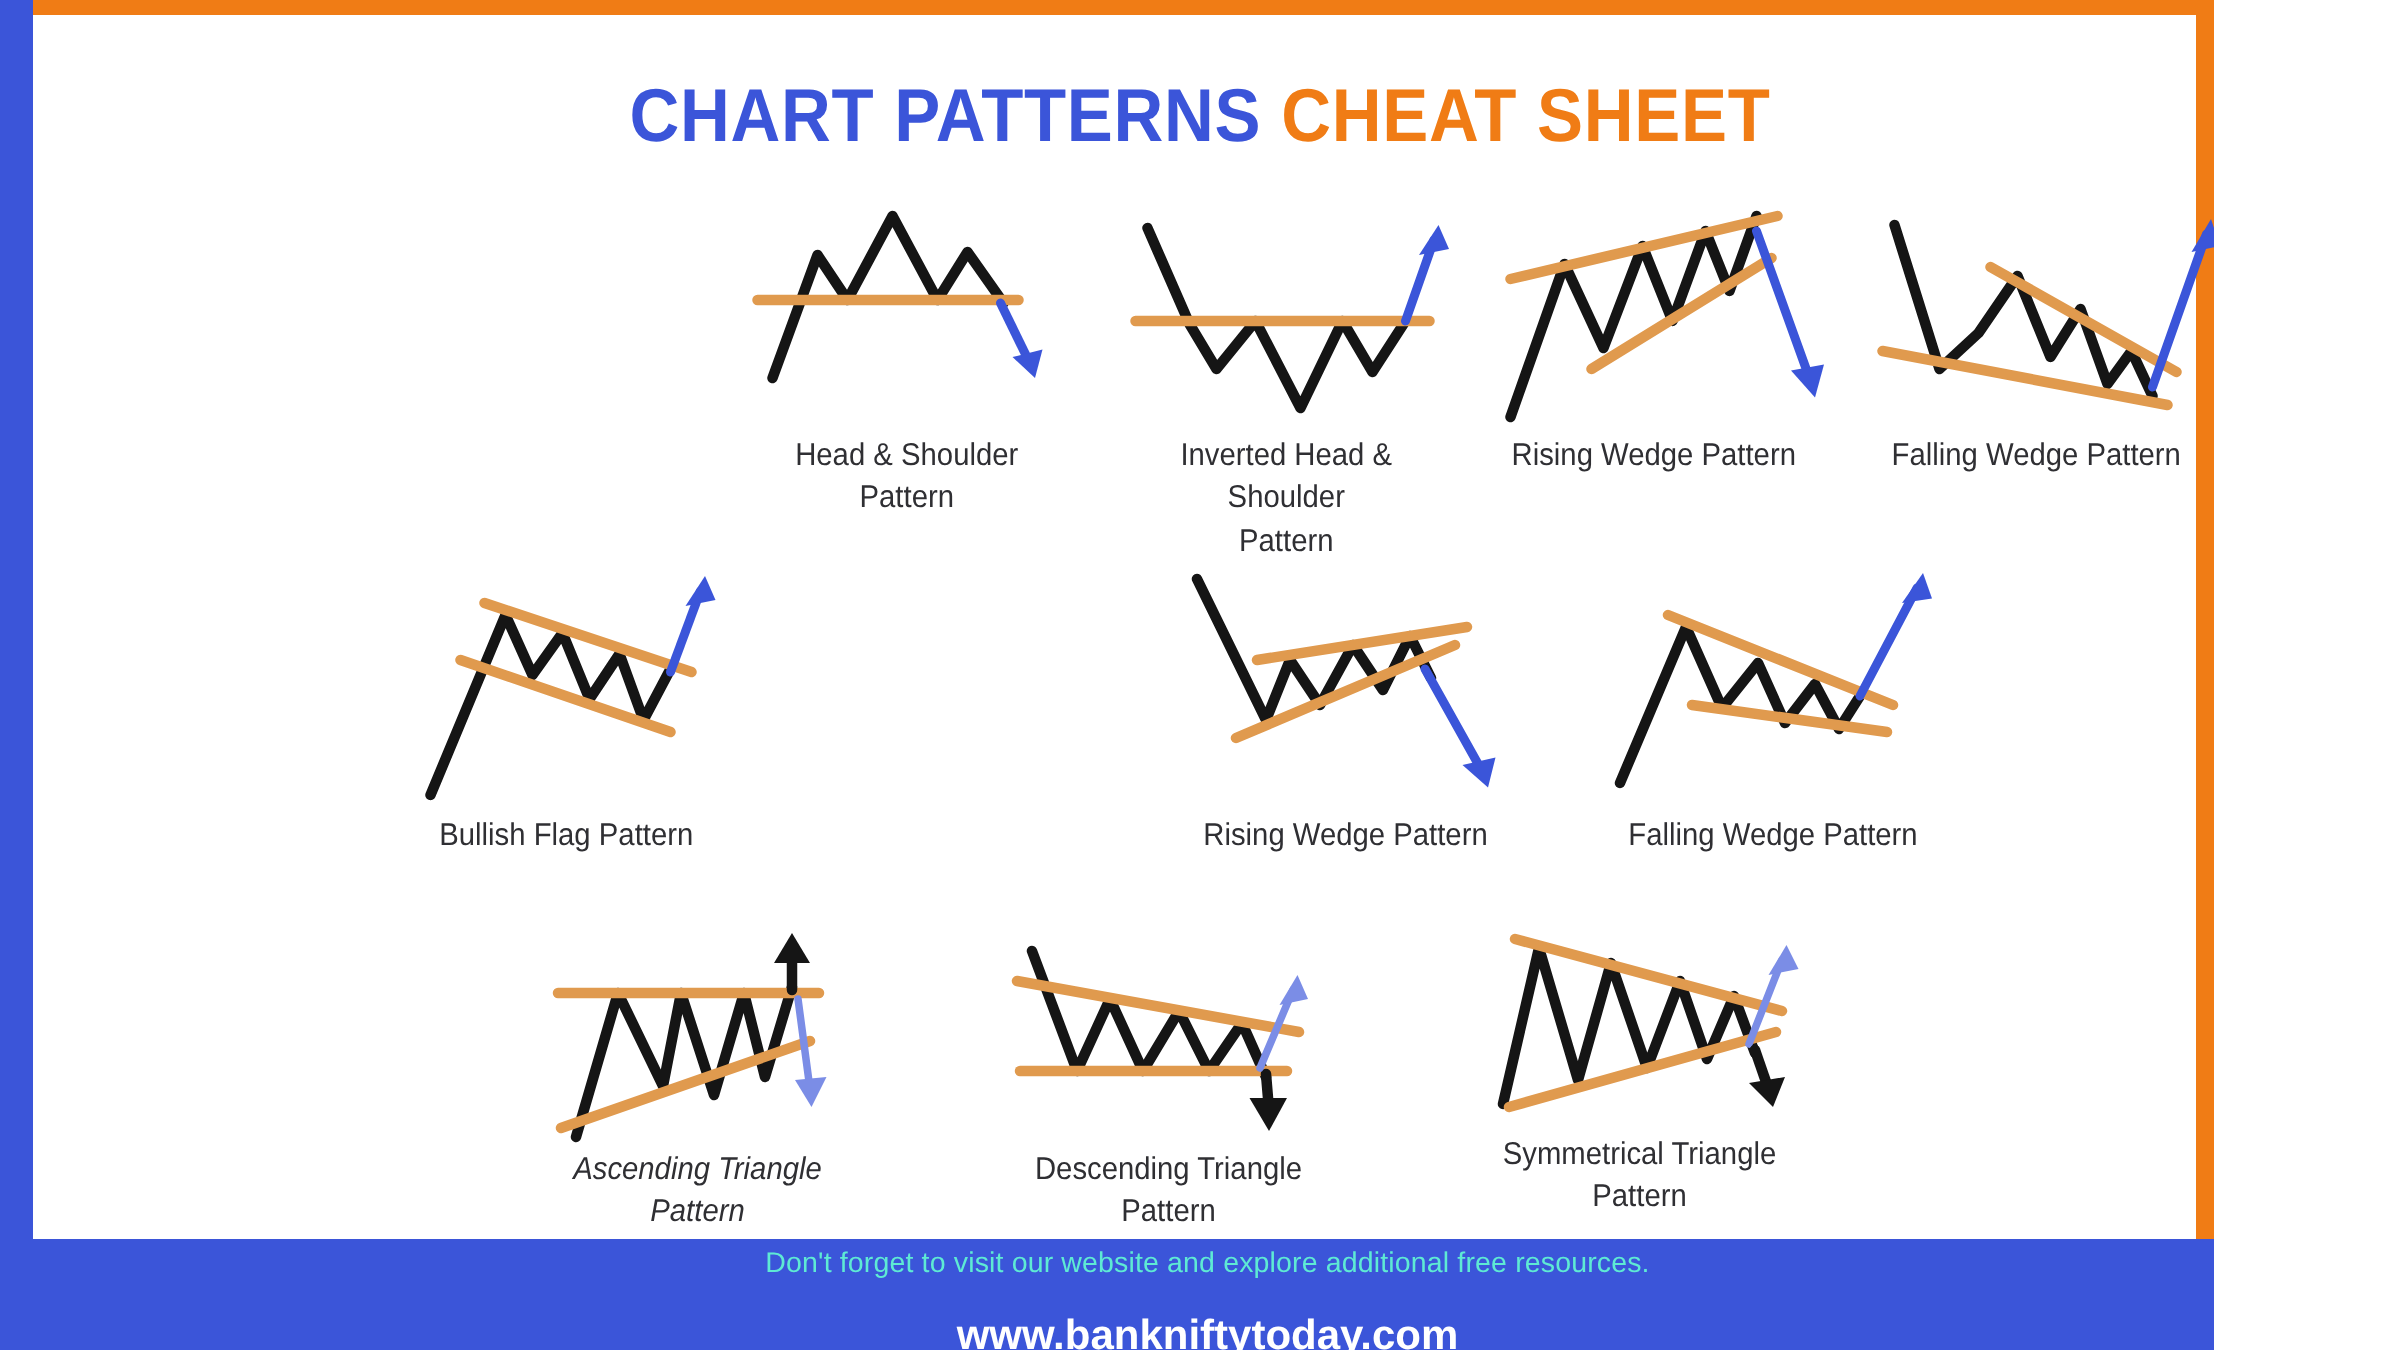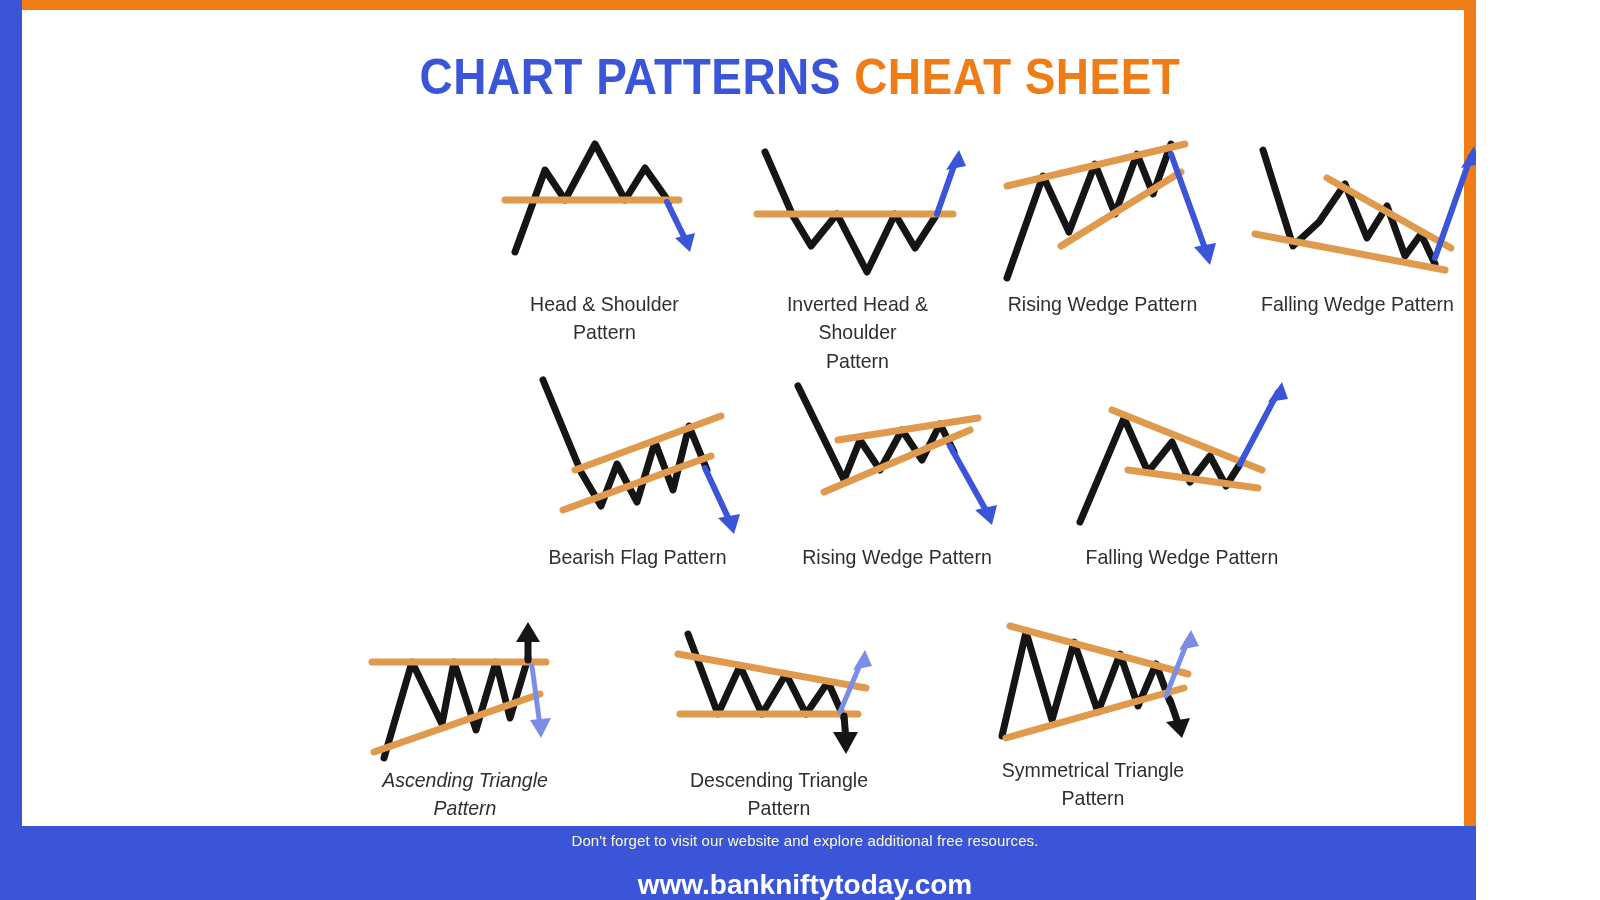--- a/index.html
+++ b/index.html
@@ -37,22 +37,22 @@
   .footer-band {
     position: absolute;
     left: 22px; top: 826px;
     width: 1566px; height: 74px;
     background: #3b55d9;
     text-align: center;
   }
   .footer-note {
     margin: 0;
     padding-top: 6px;
-    font-size: 15px;
-    color: #fef9c3;
+    font-size: 19px;
+    color: #5eead4;
     font-family: "Liberation Sans", sans-serif;
     letter-spacing: .1px;
   }
   .footer-url {
     margin: 14px;
     padding-top: 6px;
     font-size: 28px;
     font-weight: bold;
     color: #ffffff;
     font-family: "Liberation Sans", sans-serif;
@@ -177,31 +177,31 @@
     <svg width="245" height="160" viewBox="0 0 245 160">
       <path class="stroke-price" d="M 28 20 L 58 116 L 84 92 L 110 54 L 132 108 L 152 76 L 170 126 L 186 104 L 200 134"></path>
       <path class="stroke-trend" d="M 92 48 L 216 118"></path>
       <path class="stroke-trend" d="M 20 104 L 210 140"></path>
       <path class="stroke-arrow-blue" d="M 200 128 L 236 26"></path>
       <polygon class="fill-arrow-blue" points="239,16 226,38 245,34"></polygon>
     </svg>
     <p class="card-label">Falling Wedge Pattern</p>
   </div>
 
-
-  <div class="card" style="left:525px; top:368px; width:225px;">
+  <div class="card" style="left:265px; top:368px; width:225px;">
     <svg width="225" height="175" viewBox="0 0 225 175">
-      <path class="stroke-price" d="M 18 12 L 56 104 L 76 138 L 92 96 L 112 134 L 130 74 L 148 122 L 164 58 L 182 102"></path>
-      <path class="stroke-trend" d="M 50 102 L 196 48"></path>
-      <path class="stroke-trend" d="M 38 142 L 186 88"></path>
-      <path class="stroke-arrow-blue" d="M 180 100 L 206 156"></path>
-      <polygon class="fill-arrow-blue" points="209,166 193,150 215,146"></polygon>
-    </svg>
-    <p class="card-label">Bearish Flag Pattern</p>
-  </div>
+      <path class="stroke-price" d="M 22 162 L 72 42 L 90 82 L 110 54 L 128 98 L 148 68 L 164 112 L 182 78"></path>
+      <path class="stroke-trend" d="M 58 34 L 196 80"></path>
+      <path class="stroke-trend" d="M 42 72 L 182 120"></path>
+      <path class="stroke-arrow-blue" d="M 182 80 L 202 26"></path>
+      <polygon class="fill-arrow-blue" points="205,16 192,36 212,32"></polygon>
+    </svg>
+    <p class="card-label">Bullish Flag Pattern</p>
+  </div>
+
 
   <div class="card" style="left:782px; top:368px; width:230px;">
     <svg width="230" height="175" viewBox="0 0 230 175">
       <path class="stroke-price" d="M 16 18 L 62 112 L 78 72 L 98 102 L 120 62 L 140 92 L 158 56 L 172 84"></path>
       <path class="stroke-trend" d="M 56 72 L 196 50"></path>
       <path class="stroke-trend" d="M 42 124 L 188 62"></path>
       <path class="stroke-arrow-blue" d="M 168 78 L 206 146"></path>
       <polygon class="fill-arrow-blue" points="210,157 193,142 215,137"></polygon>
     </svg>
     <p class="card-label">Rising Wedge Pattern</p>

